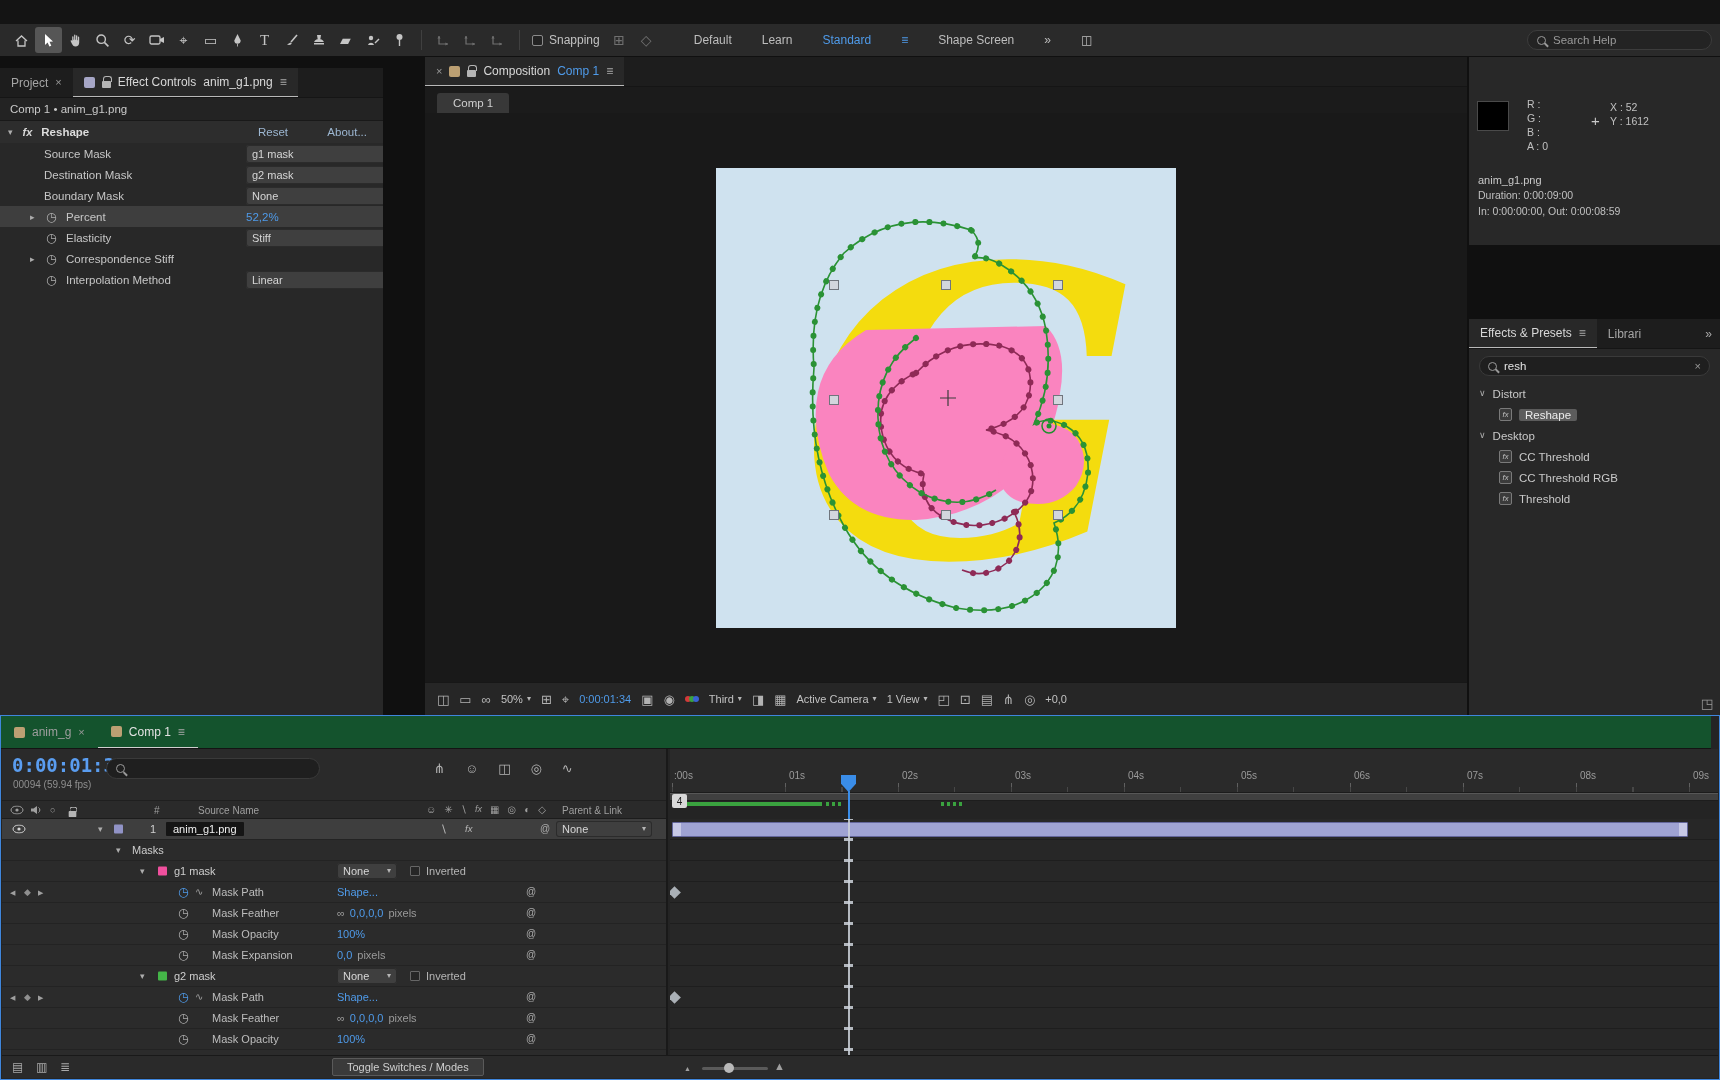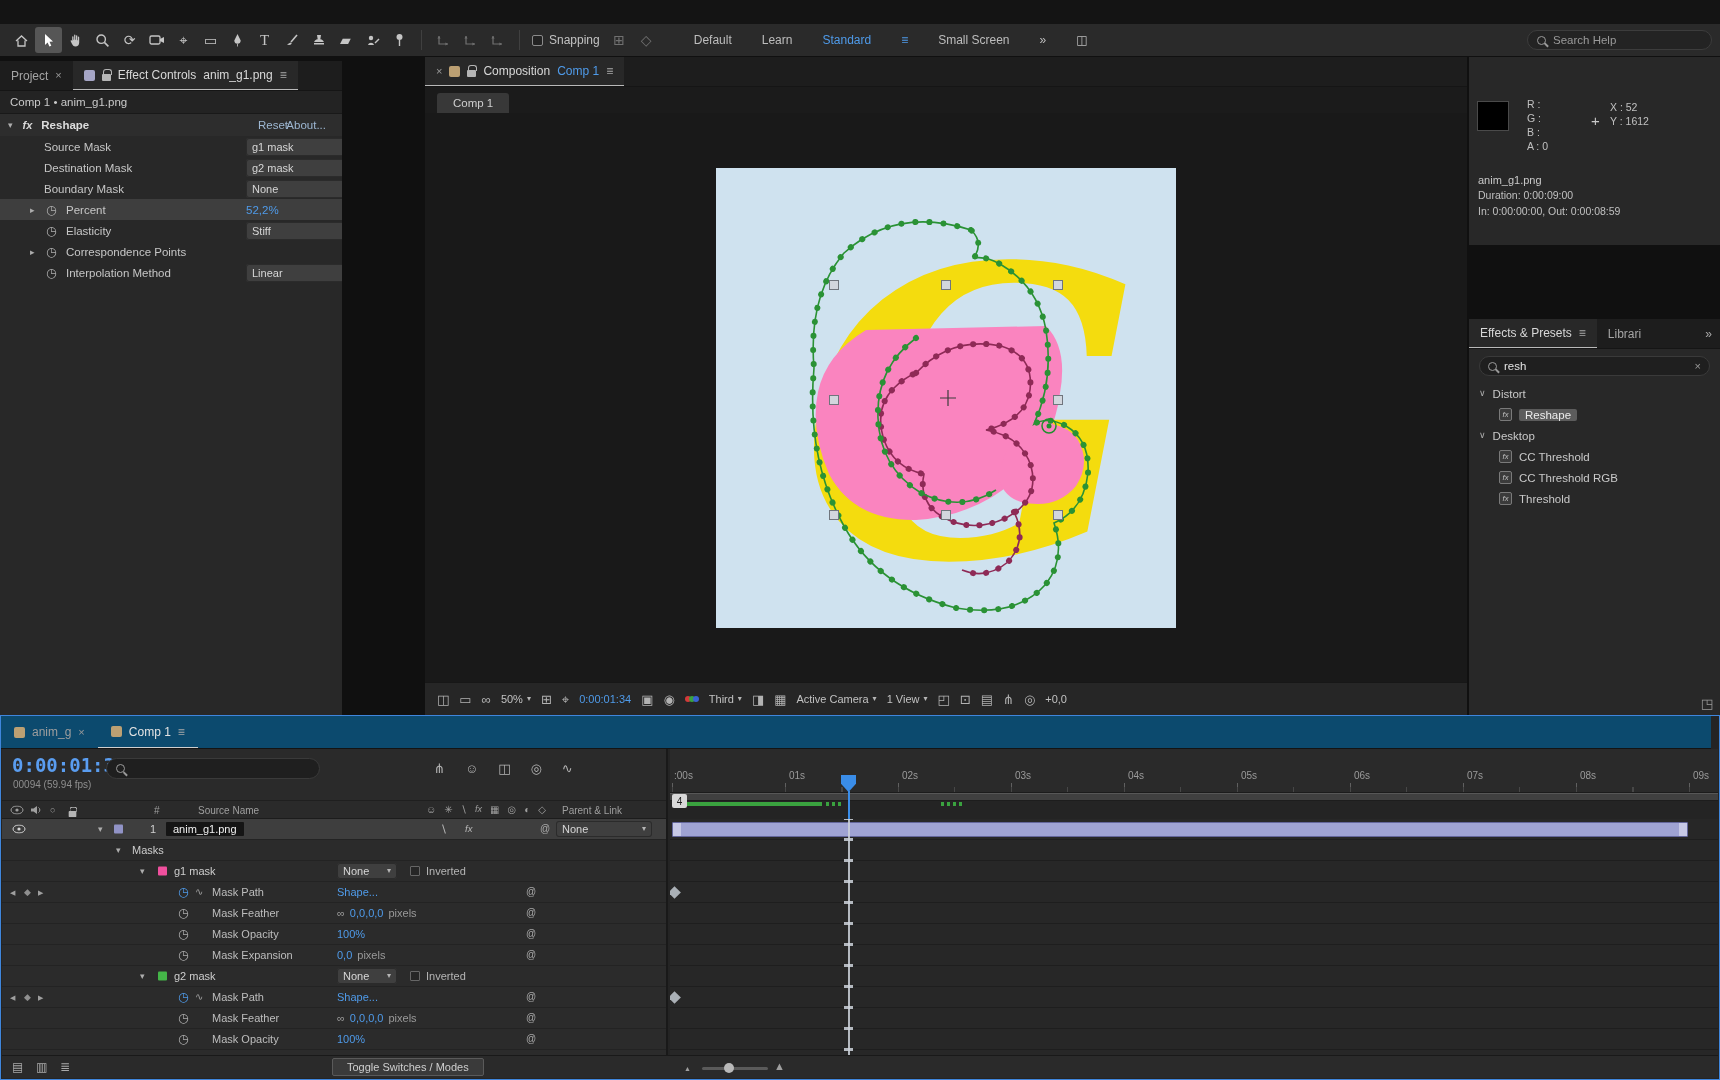--- a/index.html
+++ b/index.html
@@ -39,21 +39,21 @@
 .tab{display:flex;align-items:center;gap:7px;padding:0 11px}
 .tab.on{background:#282828;color:#d8d8d8;border-bottom:1px solid #b9b9b9}
 .x{color:#9a9a9a;font-size:11px}
 .menu-g{color:#a9a9a9;font-size:12px}
 .chip{width:11px;height:11px;border-radius:2px;background:#bca073;display:inline-block;flex:0 0 auto}
 .chip.pu{background:#a6a6c6}
 .lockI{display:inline-block;width:9px;height:7px;background:#b5b5b5;border-radius:1px;position:relative;margin-top:4px;flex:0 0 auto}
 .lockI::before{content:"";position:absolute;left:1px;top:-5px;width:7px;height:5px;border:1.5px solid #b5b5b5;border-bottom:none;border-radius:3px 3px 0 0}
 
 
-.ec{left:0;top:4px;width:342px;height:658px}
+.ec{left:0;top:11px;width:383px;height:658px}
 .ec-crumb{height:23px;display:flex;align-items:center;padding-left:10px;font-size:11.5px;color:#cacaca;background:#232323;border-bottom:1px solid #191919}
 .fxhead{height:22px;position:relative;display:flex;align-items:center;background:#2d2d2d}
 .lnk{color:#9db7d2;font-size:11.5px}
 .ecrow{height:21px;position:relative}
 .ecrow.sel{background:#3e3e3e}
 .ecrow>*{position:absolute;top:50%;transform:translateY(-50%)}
 .eclab{font-size:11.5px;color:#c6c6c6;white-space:nowrap}
 .dd{position:absolute;height:18px;background:#3f3f3f;border-radius:3px;box-shadow:inset 0 0 0 1px #2b2b2b;display:flex;align-items:center;padding:0 6px;font-size:11px;color:#d6d6d6;white-space:nowrap}
 .dd .car{margin-left:auto;font-size:8px;color:#b5b5b5;padding-left:6px}
 .sw{font-size:12px;color:#adadad}
@@ -81,21 +81,21 @@
 .fxsearch{margin:7px 10px;height:20px;background:#1f1f1f;border:1px solid #3a3a3a;border-radius:10px;display:flex;align-items:center;padding:0 8px;gap:7px}
 .fxsearch input{flex:1;min-width:0;background:none;border:none;outline:none;color:#e3e3e3;font-size:11.5px;font-family:inherit}
 .ftr{height:21px;display:flex;align-items:center;gap:7px;padding-left:10px;font-size:11.5px;color:#c9c9c9}
 .ftr.ind{padding-left:30px}
 .fxchip{width:13px;height:13px;border:1px solid #7a7a7a;border-radius:2px;background:#3b3b3b;color:#c0c0c0;font-size:7.5px;font-style:italic;display:flex;align-items:center;justify-content:center;flex:0 0 auto}
 .selplate{background:#5c5c5c;border-radius:2px;padding:0 6px;color:#ececec}
 .cornerI{position:absolute;right:7px;bottom:5px;color:#9a9a9a;font-size:13px}
 
 
 .tl{position:absolute;top:715px;left:0;width:1720px;height:365px;background:#242424;border:1px solid #3f86dc}
-.tl-tabs{position:absolute;top:0;left:0;right:8px;height:33px;background:#0c4a6e;display:flex;align-items:stretch;border-bottom:1px solid #141414}
+.tl-tabs{position:absolute;top:0;left:0;right:8px;height:33px;background:#14532d;display:flex;align-items:stretch;border-bottom:1px solid #141414}
 .ttab{display:flex;align-items:center;gap:7px;padding:0 13px;color:#9e9e9e;font-size:12px}
 .ttab.on{color:#e2e2e2;border-bottom:1px solid #cfcfcf}
 .tl-left{position:absolute;left:1px;top:33px;width:666px;bottom:24px;background:#2b2b2b;border-right:2px solid #191919;overflow:hidden}
 .tl-head{height:51px;position:relative;background:#2a2a2a}
 .bigtc{position:absolute;left:10px;top:5px;font-family:"DejaVu Sans Mono",monospace;font-weight:bold;font-size:19px;color:#5a9df0}
 .frameinfo{position:absolute;left:11px;top:30px;font-size:10px;color:#8f8f8f}
 .tl-search{position:absolute;left:104px;top:9px;width:214px;height:21px;background:#1f1f1f;border:1px solid #3a3a3a;border-radius:11px;display:flex;align-items:center;padding:0 9px;gap:7px}
 .tl-search input{flex:1;min-width:0;background:none;border:none;outline:none;color:#cfcfcf;font-size:11px;font-family:inherit}
 .tl-hicons{position:absolute;left:432px;top:13px;display:flex;gap:20px;color:#b5b5b5;font-size:13px}
 .colhead{height:19px;background:#2a2a2a;border-top:1px solid #1f1f1f;border-bottom:1px solid #1c1c1c;position:relative;font-size:10px;color:#9f9f9f}
@@ -228,21 +228,21 @@
       <span class="cb"></span>
       <span>Snapping</span>
     </span>
     <span class="tool gi dim" data-glyph="⊞" style="margin-left:6px"></span>
     <span class="tool gi dim" data-glyph="◇"></span>
     <div class="ws">
       <span>Default</span>
       <span>Learn</span>
       <span class="on">Standard</span>
       <span class="gi on" data-glyph="≡"></span>
-      <span>Small Screen</span>
+      <span>Shape Screen</span>
       <span class="gi" data-glyph="»"></span>
       <span class="gi" data-glyph="◫"></span>
     </div>
     <div class="searchpill">
       <span class="mag"></span>
       <input placeholder="Search Help" style="">
     </div>
   </div>
 
   <div class="upper">
@@ -300,21 +300,21 @@
         <span class="gi sw" data-glyph="◷" style="left:46px"></span>
         <span class="eclab" style="left:66px">Elasticity</span>
         <div class="dd" style="left:246px;width:152px">
           <span>Stiff</span>
           <span class="car gi" data-glyph="▾"></span>
         </div>
       </div>
       <div class="ecrow">
         <span class="gi sw" data-glyph="▸" style="left:30px;font-size:9px"></span>
         <span class="gi sw" data-glyph="◷" style="left:46px"></span>
-        <span class="eclab" style="left:66px">Correspondence Points</span>
+        <span class="eclab" style="left:66px">Correspondence Stiff</span>
       </div>
       <div class="ecrow">
         <span class="gi sw" data-glyph="◷" style="left:46px"></span>
         <span class="eclab" style="left:66px">Interpolation Method</span>
         <div class="dd" style="left:246px;width:152px">
           <span>Linear</span>
           <span class="car gi" data-glyph="▾"></span>
         </div>
       </div>
     </div>

